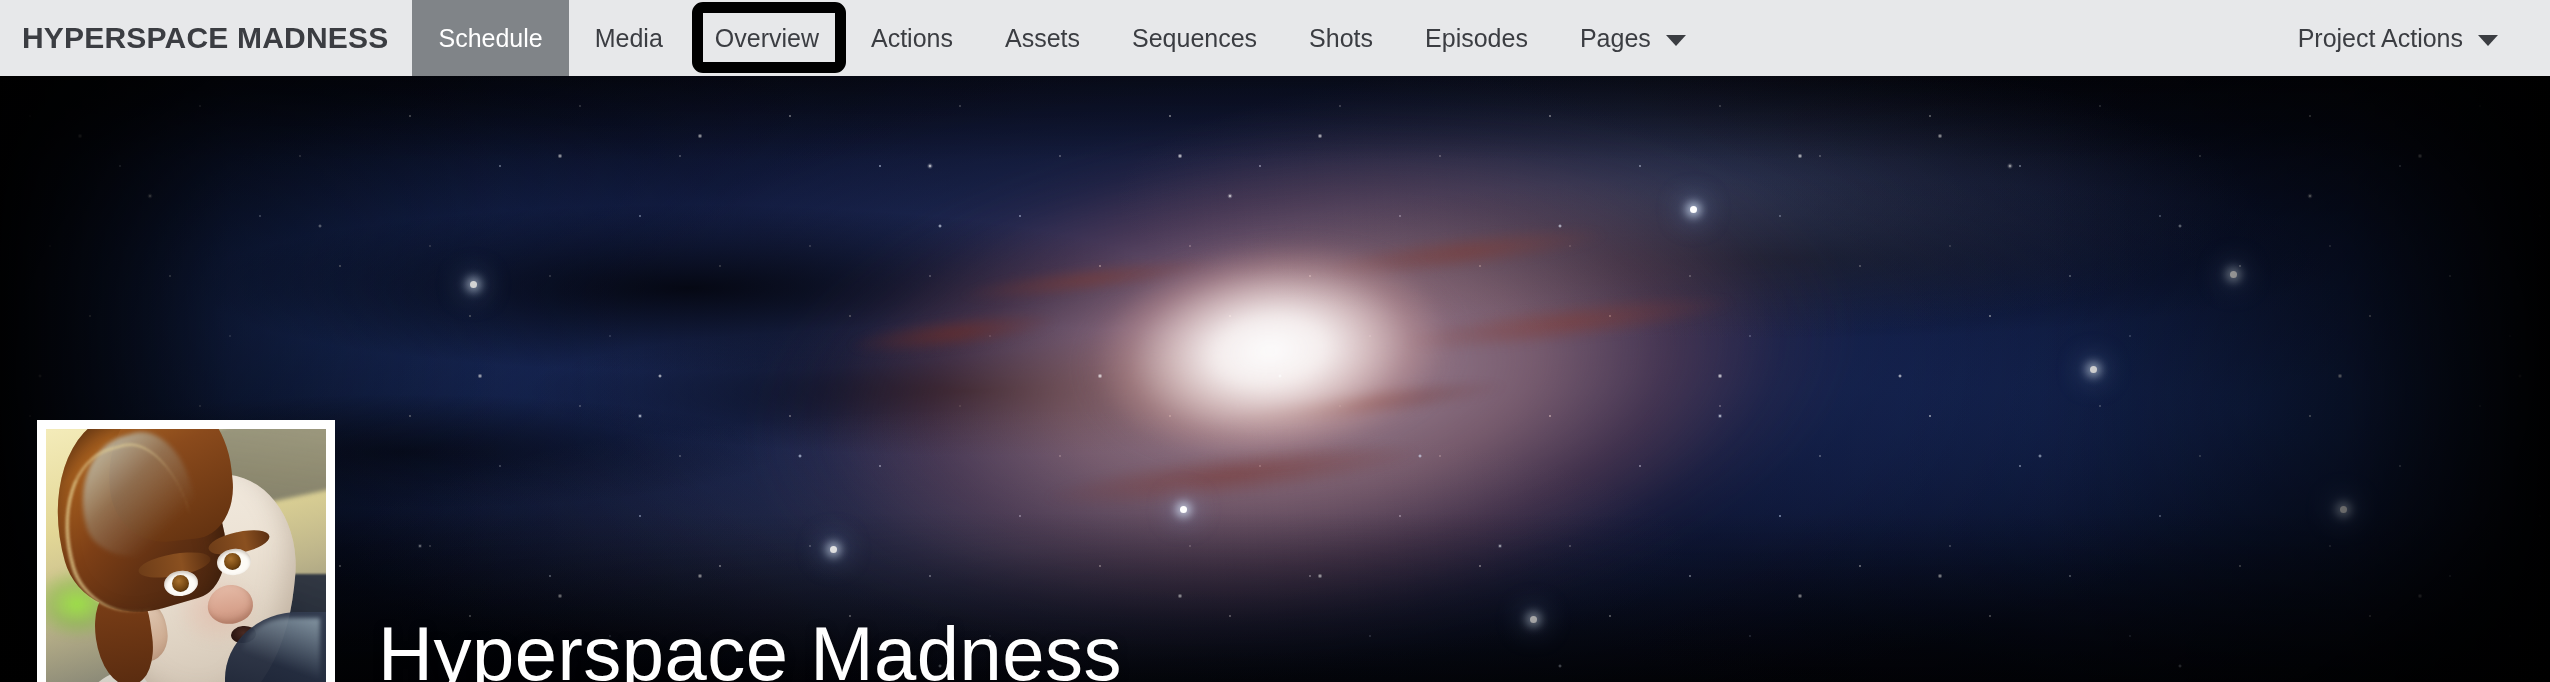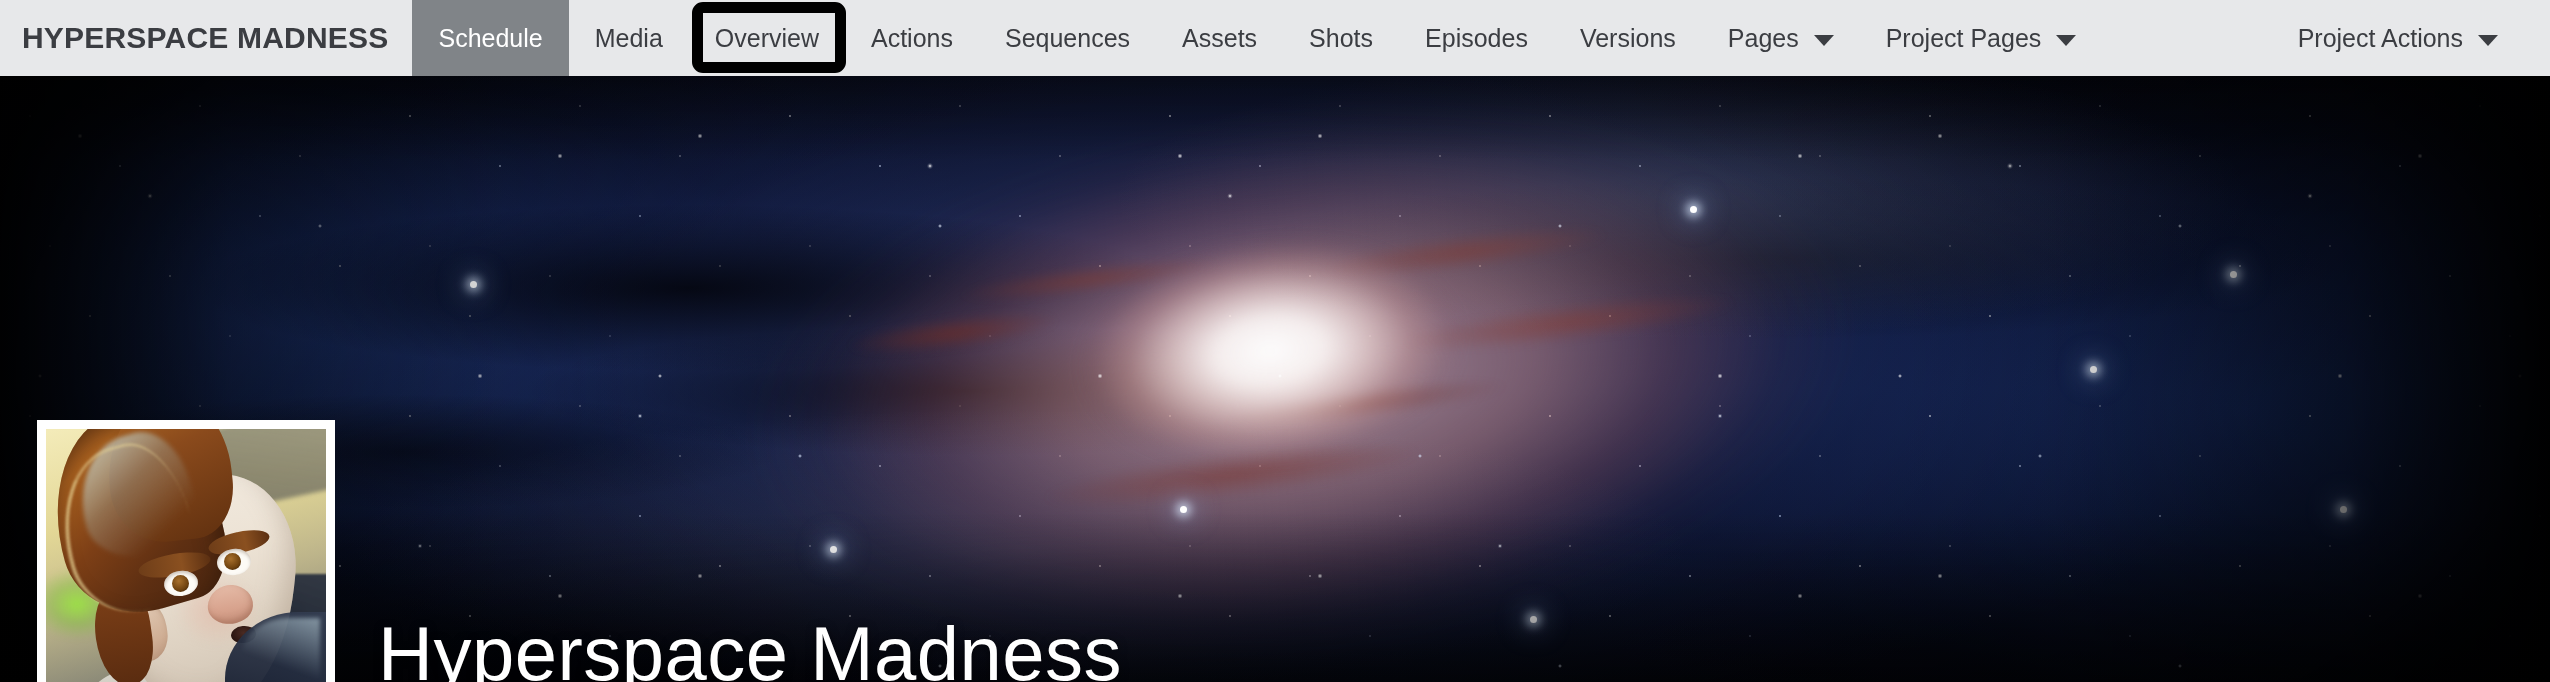--- a/index.html
+++ b/index.html
@@ -405,40 +405,33 @@
     <div class="navitem">
       <span>Media</span>
     </div>
     <div class="navitem">
       <span>Overview</span>
     </div>
     <div class="navitem">
       <span>Actions</span>
     </div>
     <div class="navitem">
+      <span>Assets</span>
+    </div>
+    <div class="navitem">
       <span>Sequences</span>
     </div>
     <div class="navitem">
-      <span>Assets</span>
-    </div>
-    <div class="navitem">
       <span>Shots</span>
     </div>
     <div class="navitem">
       <span>Episodes</span>
     </div>
     <div class="navitem">
-      <span>Versions</span>
-    </div>
-    <div class="navitem">
       <span>Pages</span>
-      <span class="caret"></span>
-    </div>
-    <div class="navitem">
-      <span>Project Pages</span>
       <span class="caret"></span>
     </div>
   </div>
 
   <div class="navspacer"></div>
 
   <div class="navright">
     <div class="navitem">
       <span>Project Actions</span>
       <span class="caret"></span>

